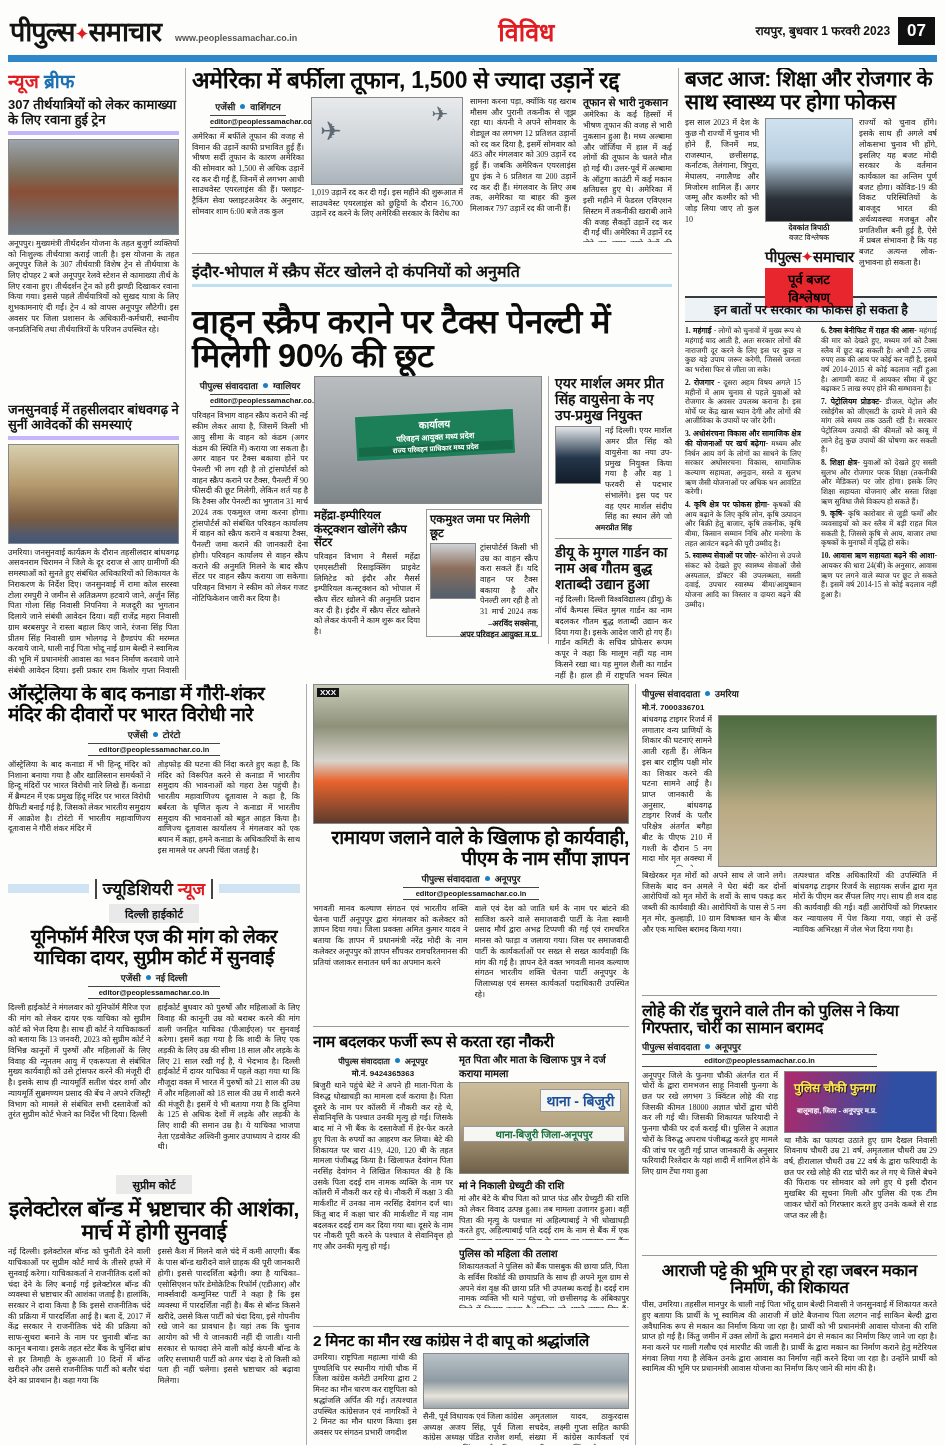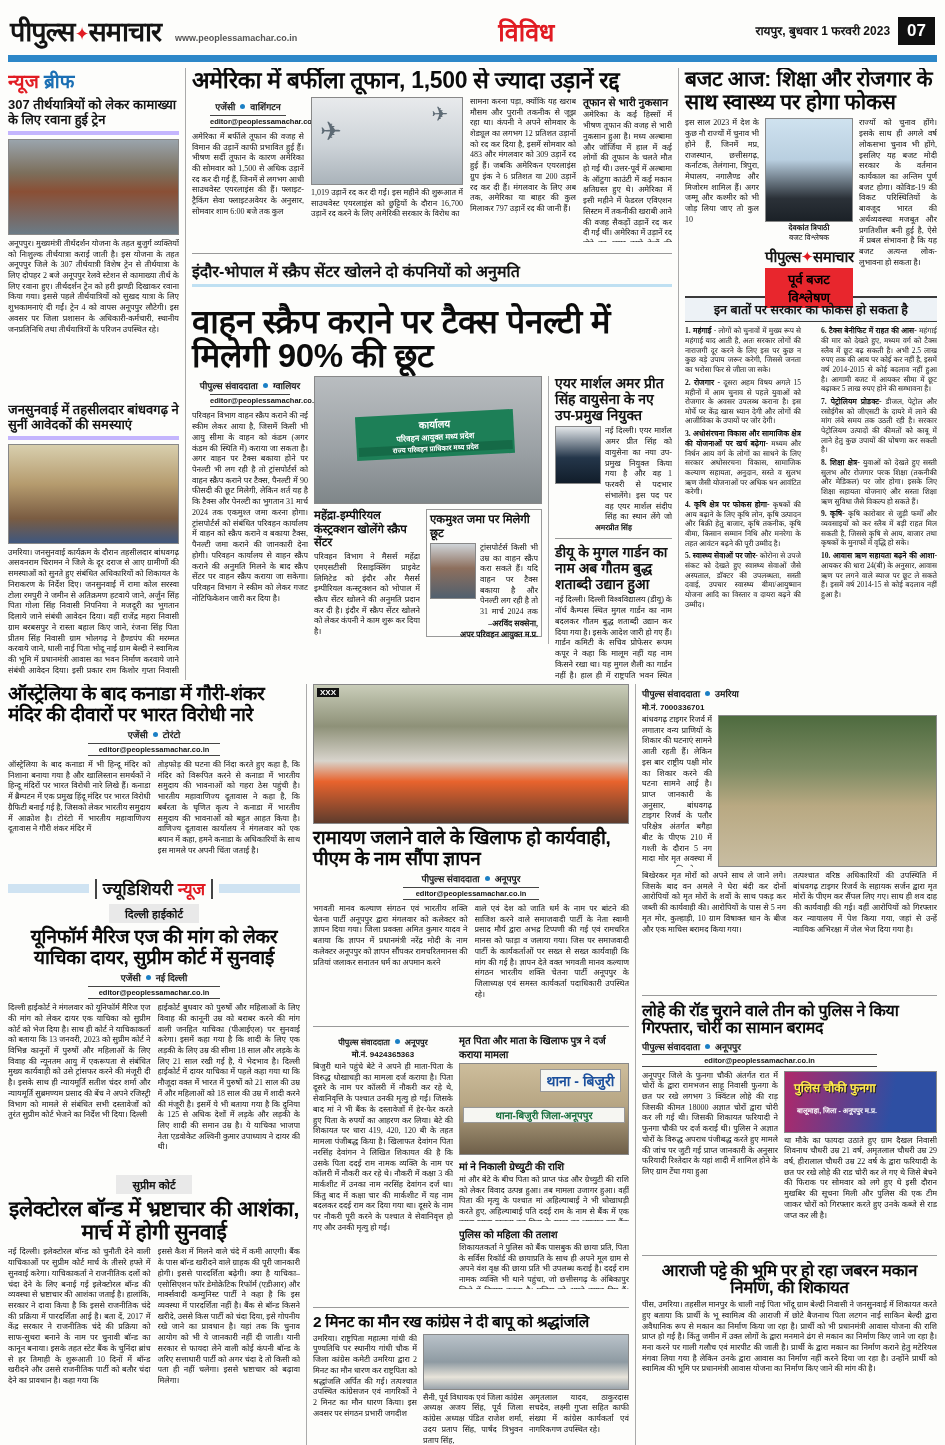--- a/index.html
+++ b/index.html
@@ -92,21 +92,21 @@
   .canada-hl { font-size:19px; }
   .jud-hdr { display:flex; align-items:center; gap:6px; margin:5px 0 3px; }
   .jud-bar { flex:1; height:9px; background:#cfe3f2; }
   .jud-sep { width:2px; height:20px; background:#444; }
   .jud-title { font-size:17px; font-weight:bold; }
   .jud-title .w2 { color:#e11b22; }
   .uniform-hl { font-size:19px; text-align:center; }
   .elect-hl { font-size:21px; text-align:center; }
   .ph-memo { height:140px; background:linear-gradient(180deg,#c9cdb9 0%,#8e9178 30%,#d8d4cc 55%,#e8632d 70%,#5e3c2d 100%); }
   .xxx { position:absolute; left:3px; top:3px; background:#111; color:#fff; font-size:8px; font-weight:bold; padding:0 3px; }
-  .ramayan-hl { font-size:19px; text-align:left; margin-top:4px; }
+  .ramayan-hl { font-size:19px; text-align:right; margin-top:4px; }
   .job-hl { font-size:16px; white-space:nowrap; overflow:hidden; margin-bottom:2px; }
   .job-row { display:flex; gap:6px; height:268px; }
   .job-c1 { width:140px; flex:0 0 auto; }
   .job-right { flex:1; }
   .job-sub { font-weight:bold; font-size:10px; margin-bottom:2px; }
   .ph-thana { height:92px; background:linear-gradient(180deg,#cdbd9b 0%,#b7a684 45%,#6e5f49 100%); }
   .board1 { position:absolute; right:4%; top:6%; background:#f6f6f2; color:#1b4f9c; font-weight:bold; font-size:14px; padding:1px 6px; border:1px solid #999; }
   .board2 { position:absolute; left:2%; top:48%; width:96%; background:#f6f6f2; color:#1b6f3f; font-weight:bold; font-size:10px; text-align:center; border:1px solid #999; }
   .subcols { display:flex; gap:6px; margin-top:4px; height:130px;flex-direction:column; }
   .subcols > div { flex:1; overflow:hidden; }
@@ -361,20 +361,21 @@
         </div>
         <div class="email" style="margin:2px 90px 4px">editor@peoplessamachar.co.in</div>
         <div class="cols" style="height:116px">
           <div class="bt">भगवती मानव कल्याण संगठन एवं भारतीय शक्ति चेतना पार्टी अनूपपुर द्वारा मंगलवार को कलेक्टर को ज्ञापन दिया गया। जिला प्रवक्ता अमित कुमार यादव ने बताया कि ज्ञापन में प्रधानमंत्री नरेंद्र मोदी के नाम कलेक्टर अनूपपुर को ज्ञापन सौंपकर रामचरितमानस की प्रतियां जलाकर सनातन धर्म का अपमान करने</div>
           <div class="bt">वाले एवं देश को जाति धर्म के नाम पर बांटने की साजिश करने वाले समाजवादी पार्टी के नेता स्वामी प्रसाद मौर्य द्वारा अभद्र टिप्पणी की गई एवं रामचरित मानस को फाड़ा व जलाया गया। जिस पर समाजवादी पार्टी के कार्यकर्ताओं पर सख्त से सख्त कार्यवाही कि मांग की गई है। ज्ञापन देते वक्त भगवती मानव कल्याण संगठन भारतीय शक्ति चेतना पार्टी अनूपपुर के जिलाध्यक्ष एवं समस्त कार्यकर्ता पदाधिकारी उपस्थित रहे।</div>
         </div>
       </article>
       <div class="hr"></div>
 
       <article>
+        <h2 class="hl job-hl">नाम बदलकर फर्जी रूप से करता रहा नौकरी</h2>
         <div class="job-row">
           <div class="job-c1">
             <div class="byline" style="font-size:8px">
               <span>पीपुल्स संवाददाता</span>
                 <span class="dot"></span>
                 <span>अनूपपुर</span>
             </div>
             <div class="phone">मो.नं. 9424365363</div>
             <div class="bt" style="height:228px">बिजुरी थाने पहुंचे बेटे ने अपने ही माता-पिता के विरुद्ध धोखाधड़ी का मामला दर्ज कराया है। पिता दूसरे के नाम पर कॉलरी में नौकरी कर रहे थे, सेवानिवृत्ति के पश्चात उनकी मृत्यु हो गई। जिसके बाद मां ने भी बैंक के दस्तावेजों में हेर-फेर करते हुए पिता के रुपयों का आहरण कर लिया। बेटे की शिकायत पर धारा 419, 420, 120 बी के तहत मामला पंजीबद्ध किया है। खिलाफत देवांगन पिता नरसिंह देवांगन ने लिखित शिकायत की है कि उसके पिता ददई राम नामक व्यक्ति के नाम पर कॉलरी में नौकरी कर रहे थे। नौकरी में कक्षा 3 की मार्कशीट में उनका नाम नरसिंह देवांगन दर्ज था। किंतु बाद में कक्षा चार की मार्कशीट में यह नाम बदलकर ददई राम कर दिया गया था। दूसरे के नाम पर नौकरी पूरी करने के पश्चात वे सेवानिवृत्त हो गए और उनकी मृत्यु हो गई।</div>
           </div>

